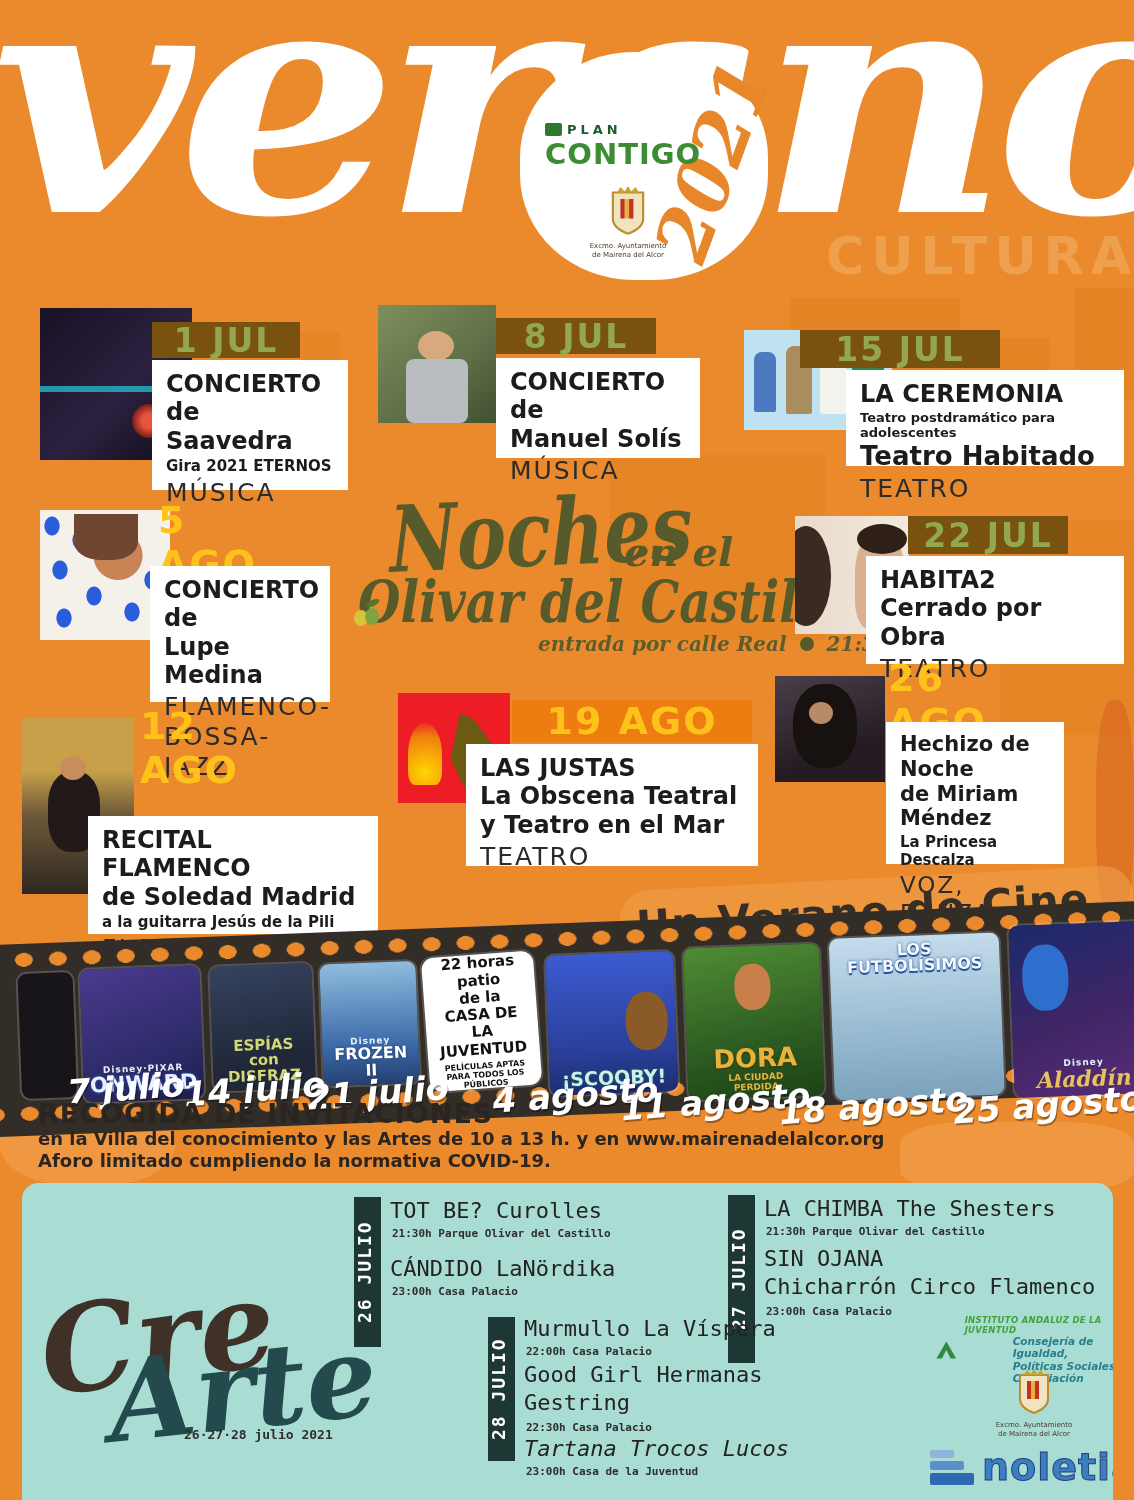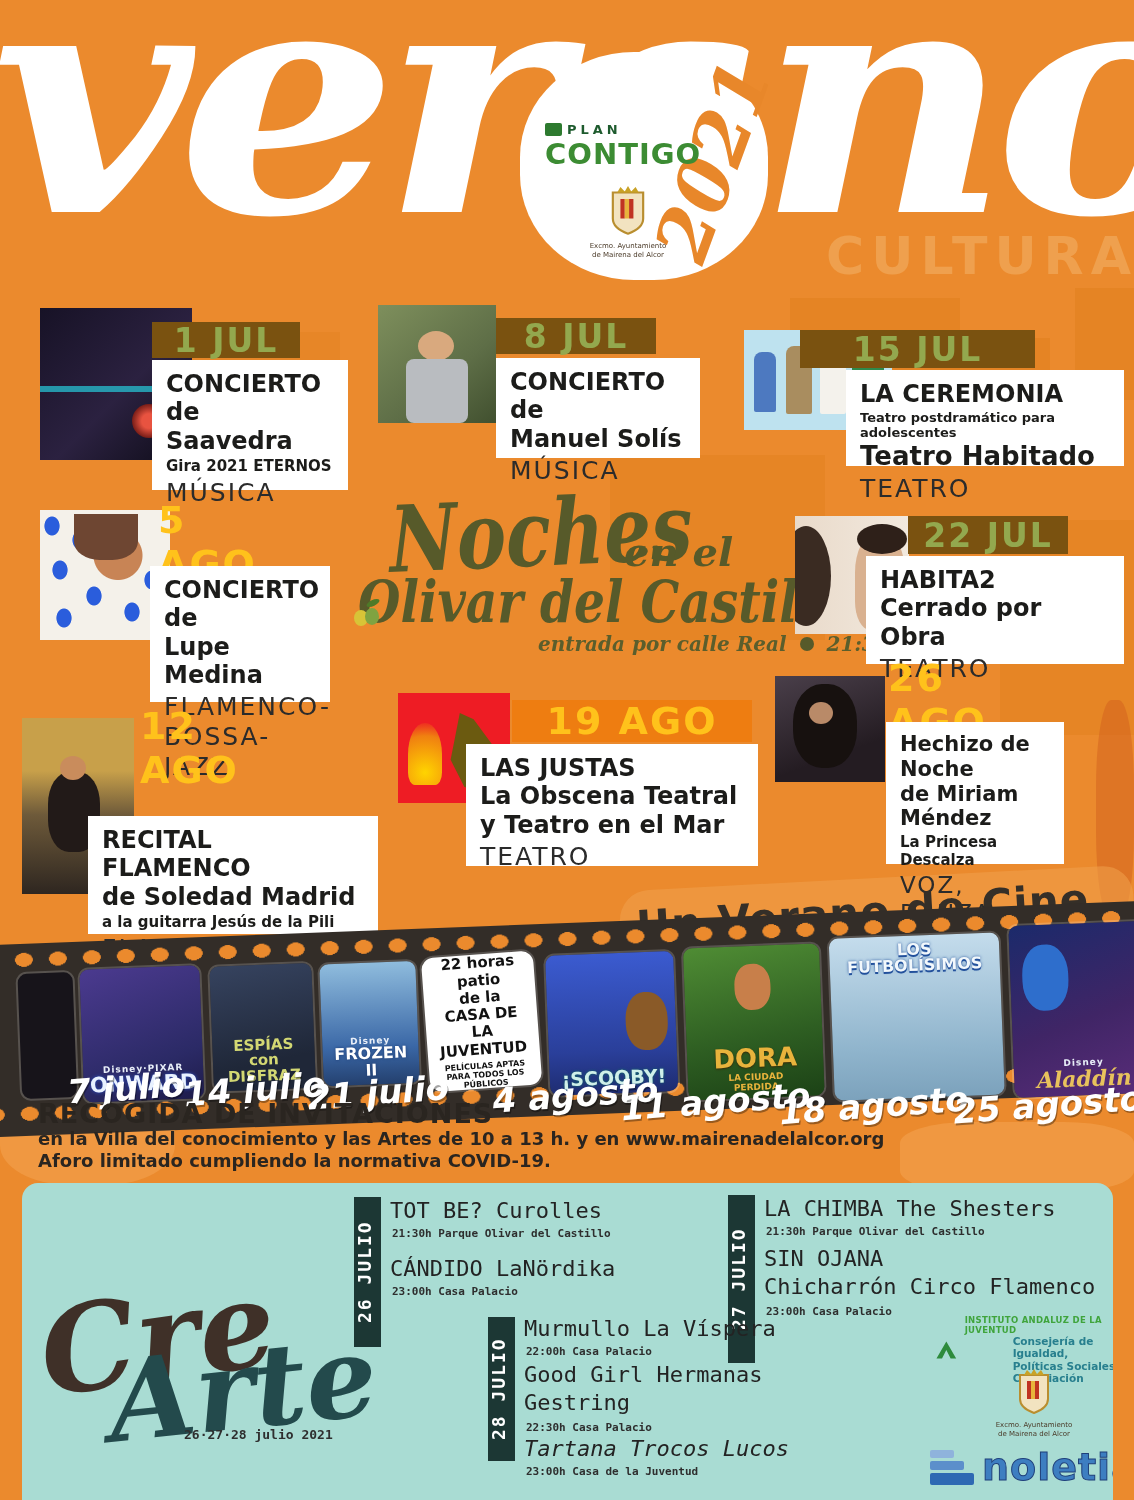--- a/index.html
+++ b/index.html
@@ -140,21 +140,21 @@
 Manuel Solís</div>
   <div class="genre">MÚSICA</div>
 </div>
 
 <div class="photo" style="left:744px;top:330px;width:148px;height:100px;background:#BEE2EF;">
   <div style="position:absolute;left:10px;top:22px;width:22px;height:60px;background:#4D79C0;border-radius:8px 8px 2px 2px;"></div>
   <div style="position:absolute;left:42px;top:16px;width:26px;height:68px;background:#A98D5F;border-radius:8px 8px 2px 2px;"></div>
   <div style="position:absolute;left:76px;top:18px;width:26px;height:66px;background:#F4F2EC;border-radius:10px 10px 2px 2px;"></div>
   <div style="position:absolute;left:108px;top:20px;width:32px;height:64px;background:#2F8A4C;border-radius:6px;"></div>
 </div>
-<div class="strip jul" style="left:800px;top:330px;width:235px;height:38px;">
+<div class="strip jul" style="left:800px;top:330px;width:200px;height:38px;">
     <span>15 JUL</span>
   </div>
 <div class="card" style="left:846px;top:370px;width:278px;height:96px;">
   <div class="title">LA CEREMONIA</div>
   <div class="sub" style="font-size:13px;">Teatro postdramático para adolescentes</div>
   <div class="company">Teatro Habitado</div>
   <div class="genre">TEATRO</div>
 </div>
 
 <div class="photo" style="left:40px;top:510px;width:130px;height:130px;background:
@@ -341,21 +341,21 @@
 
   <div class="daylabel" style="left:466px;top:134px;height:144px;">28 JULIO</div>
   <div class="show-n" style="left:502px;top:132px;">Murmullo La Víspera</div>
   <div class="show-i" style="left:504px;top:162px;">22:00h Casa Palacio</div>
   <div class="show-n pre" style="left:502px;top:178px;">Good Girl Hermanas
 Gestring</div>
   <div class="show-i" style="left:504px;top:238px;">22:30h Casa Palacio</div>
   <div class="show-n" style="left:502px;top:252px;font-style:italic;">Tartana Trocos Lucos</div>
   <div class="show-i" style="left:504px;top:282px;">23:00h Casa de la Juventud</div>
 
-  <div class="abs" style="left:912px;top:132px;width:192px;display:flex;gap:6px;align-items:center;">
+  <div class="abs" style="left:912px;top:132px;width:192px;display:flex;gap:6px;align-items:center;font-style:italic;">
     <svg width="36" height="32" viewBox="0 0 40 36">
       <path d="M4 32 L20 4 L36 32 L27 32 L20 18 L13 32 Z" fill="#2E8B3C"></path>
     </svg>
     <div>
       <div class="iaj-t">INSTITUTO ANDALUZ DE LA JUVENTUD</div>
       <div class="iaj-s pre">Consejería de Igualdad,
 Políticas Sociales y Conciliación</div>
     </div>
   </div>
 

